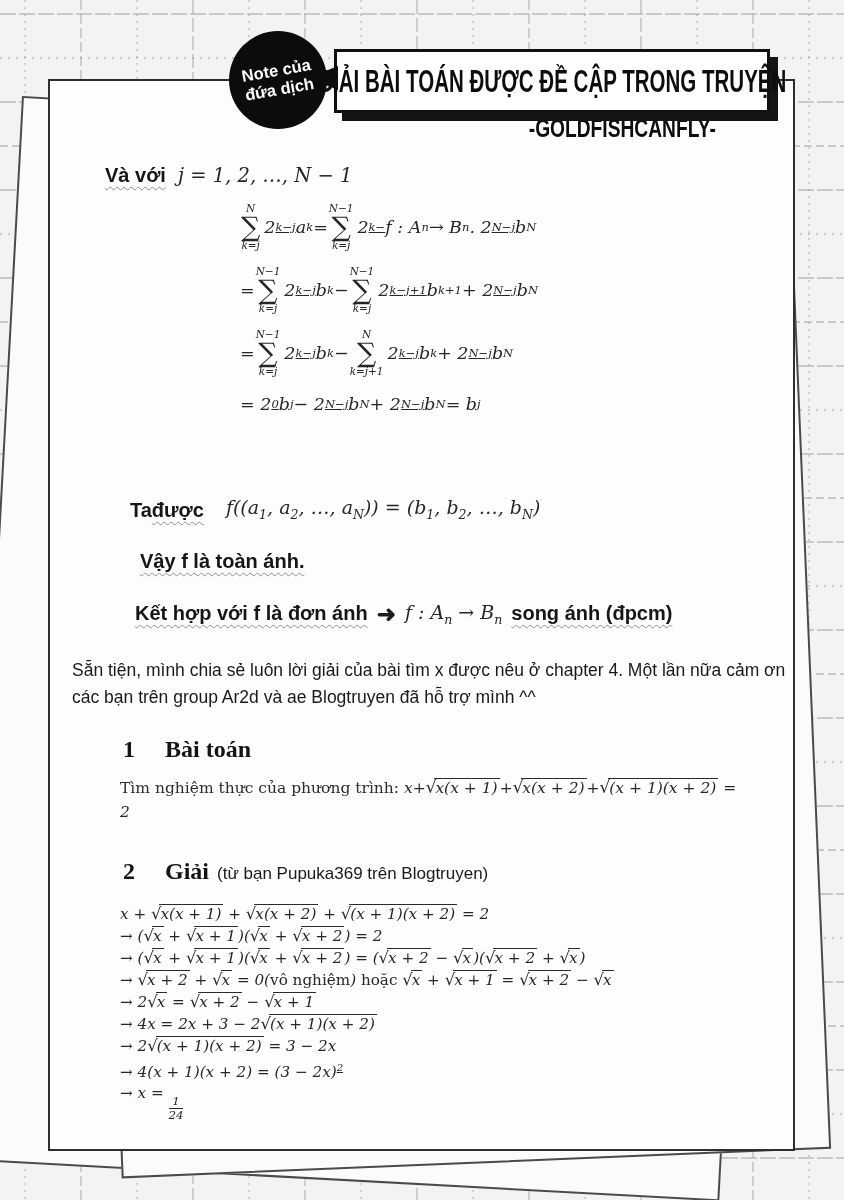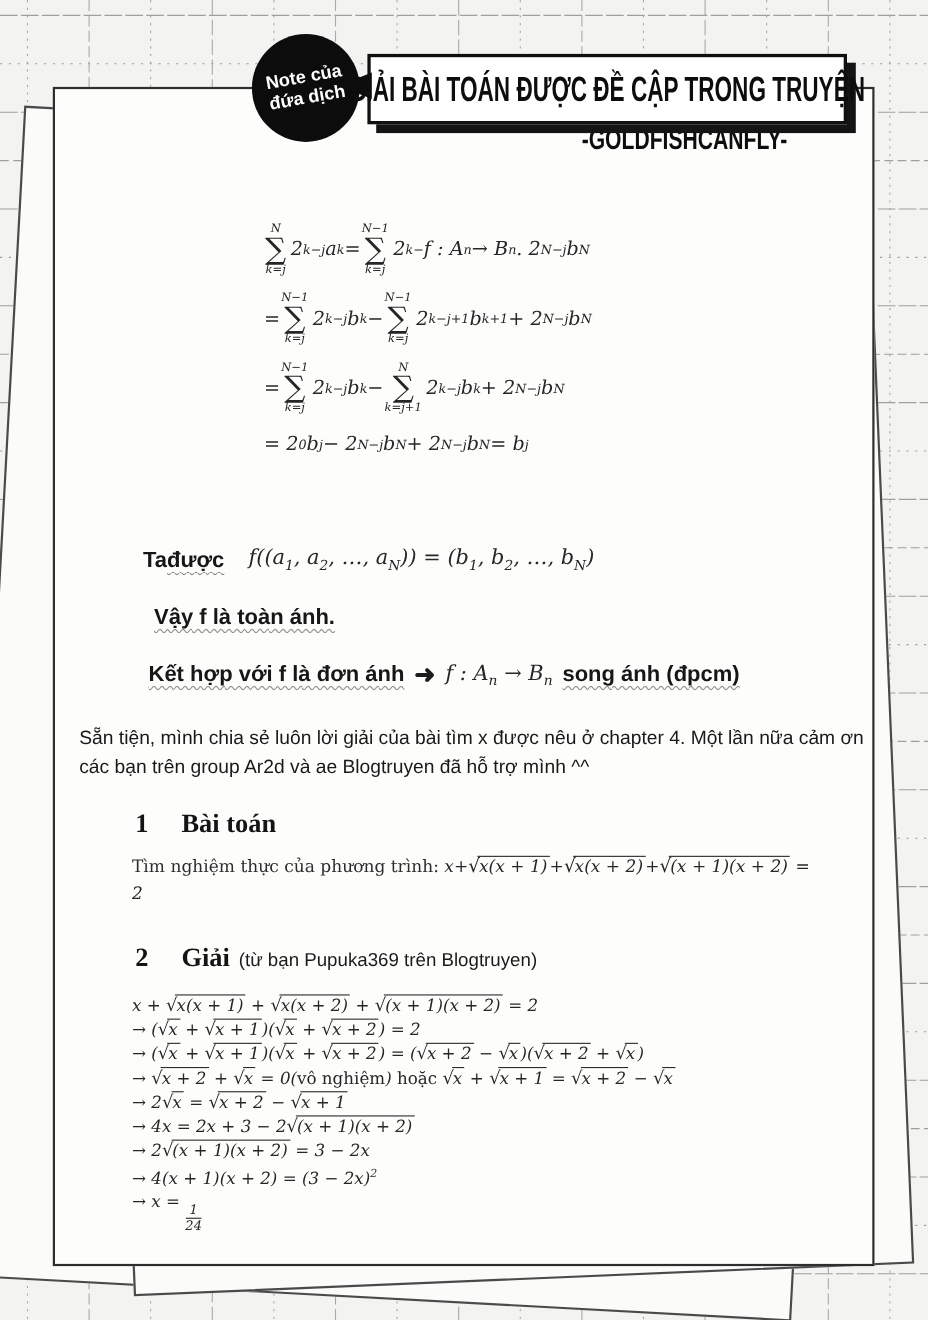--- a/index.html
+++ b/index.html
@@ -25,21 +25,21 @@
   .credit{position:absolute;right:128px;top:114px;font-weight:900;font-size:24px;color:#0d0d0d;
           transform:scale(0.8,1.1);transform-origin:right center;white-space:nowrap;}
 
   
   .abs{position:absolute;}
   .lbl{font-weight:700;font-size:20px;color:#161616;}
   .wavy{text-decoration:underline wavy #8f8f8f 1px;text-underline-offset:4px;}
 
   .math{font-family:"DejaVu Serif","Liberation Serif",serif;font-style:italic;color:#262626;}
   .math .up{font-style:normal;}
-  .math sup{font-size:0.66em;font-style:italic;}
+  .math sup{font-size:0.66em;font-style:italic;text-decoration:underline;}
   .math sub{font-size:0.66em;font-style:italic;}
   .math .sum{display:inline-flex;flex-direction:column;align-items:center;vertical-align:middle;
              line-height:1;margin:0 4px 0 1px;}
   .math .sum .lim{font-size:10.5px;line-height:11px;}
   .math .sum .sig{font-style:normal;font-size:27px;line-height:26px;}
   .math .sqrt{white-space:nowrap;display:inline-block;}
   .math .sqrt .tick{font-style:normal;font-size:1.08em;margin-right:-2px;}
   .math .sqrt .bar{border-top:1.4px solid #2a2a2a;padding:0 2px 0 1px;display:inline-block;line-height:1.25;}
   .math .frac{display:inline-flex;flex-direction:column;align-items:center;vertical-align:-7px;
               line-height:1.05;font-size:0.78em;}
@@ -131,20 +131,24 @@
       <div>Note của</div>
       <div>đứa dịch</div>
     </div>
   </div>
   <div class="pointer"></div>
   <div class="banner">
     <span class="txt">GIẢI BÀI TOÁN ĐƯỢC ĐỀ CẬP TRONG TRUYỆN</span>
   </div>
   <div class="credit">-GOLDFISHCANFLY-</div>
 
+  <div class="abs va-voi">
+    <span class="lbl wavy">Và với</span>
+    <span class="math"><span>j = 1, 2, …, N − 1</span></span>
+  </div>
 
   <div class="abs eqs">
     <div class="eq-row math">
         <span class="sum">
           <span class="lim">N</span>
           <span class="sig">∑</span>
           <span class="lim">k=j</span>
         </span>
         <span>2</span>
         <sup>k−j</sup>

